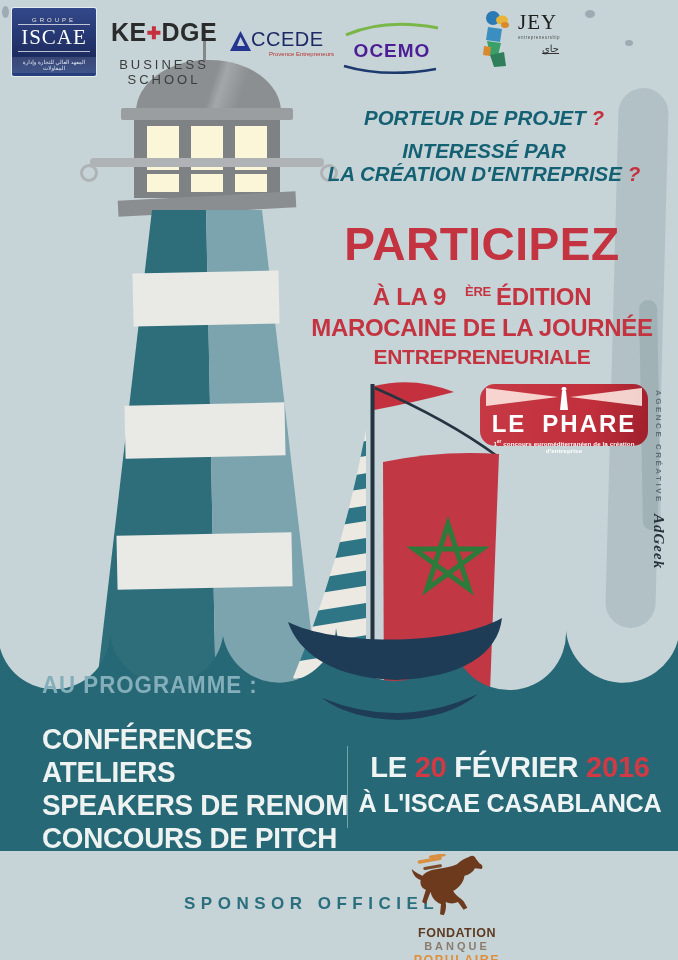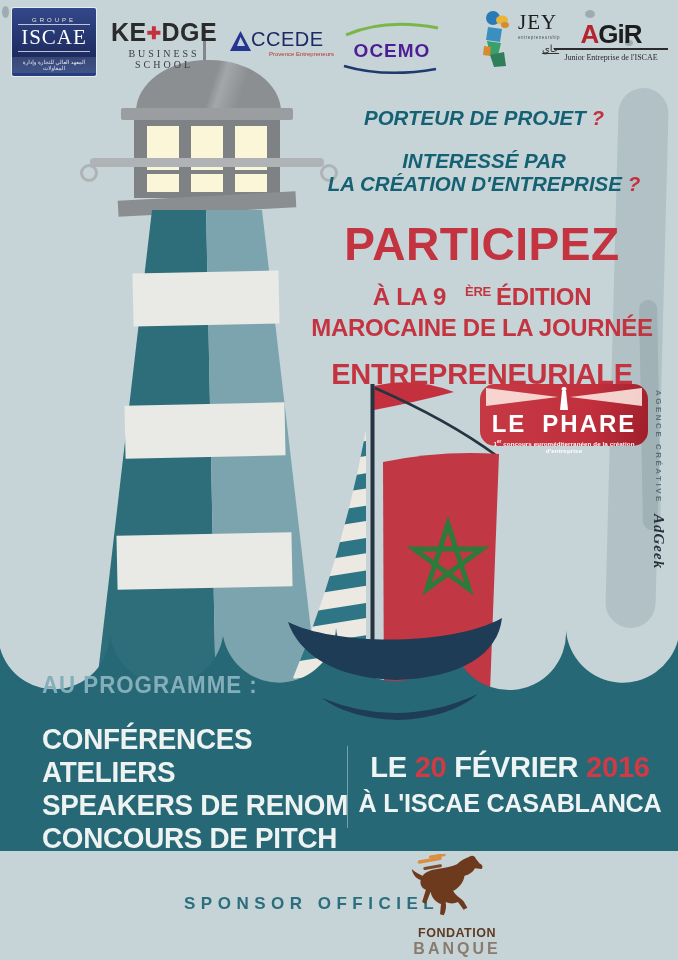--- a/index.html
+++ b/index.html
@@ -19,21 +19,21 @@
     background:linear-gradient(180deg,#33488a,#1d2c60 70%,#27407e);
     box-shadow:0 0 0 1px rgba(255,255,255,.55);color:#fff;text-align:center;z-index:5;}
   .iscae .groupe{font-size:6px;letter-spacing:3px;margin-top:9px;color:#e8e4d8;}
   .iscae .name{font-family:"Liberation Serif",serif;font-size:21px;letter-spacing:1px;
     border-top:1px solid rgba(255,255,255,.7);border-bottom:1px solid rgba(255,255,255,.7);
     display:inline-block;padding:0 3px 1px;margin-top:1px;}
   .iscae .arb{font-size:5.5px;color:#dfe6f2;margin-top:5px;background:rgba(255,255,255,.12);padding:2px 0;}
   .kedge{left:106px;top:18px;width:116px;text-align:center;color:#2b2b2b;z-index:5;}
   .kedge .big{font-size:25px;font-weight:700;letter-spacing:.5px;}
   .kedge .plus{color:#c4303d;font-size:17px;vertical-align:2px;}
-  .kedge .sub{font-size:10px;letter-spacing:3px;color:#3c3c3c;margin-top:1px;font-family:Liberation Serif, serif;}
+  .kedge .sub{font-size:13px;letter-spacing:3px;color:#3c3c3c;margin-top:10px;}
   .accede{left:230px;top:28px;width:104px;z-index:5;}
   .accede .row{display:flex;align-items:flex-end;}
   .accede .name{font-size:20px;font-weight:400;color:#1e2a66;letter-spacing:.5px;}
   .accede .sub{font-size:6px;color:#b5332c;text-align:right;margin-top:0;margin-left:16px;}
   .ocemo{left:340px;top:22px;width:104px;z-index:5;text-align:center;}
   .ocemo .name{font-size:19px;font-weight:700;color:#4c1d95;letter-spacing:1px;}
   .jey{left:482px;top:10px;width:108px;z-index:5;}
   .jey .name{font-family:"Liberation Serif",serif;font-size:21px;color:#1d1d1d;letter-spacing:1px;}
   .jey .sub{font-size:4.5px;color:#555;letter-spacing:.5px;}
   .jey .arb{font-size:10px;color:#333;margin-top:3px;margin-left:24px;text-decoration:underline;}
@@ -59,29 +59,29 @@
     clip-path:polygon(0 0,49.6% 0,53.8% 100%,0 100%);}
   .t-light{position:absolute;inset:0;background:#7ca4ae;
     clip-path:polygon(49.6% 0,100% 0,100% 100%,53.8% 100%);}
   .stripe{background:#e9eae6;transform:rotate(-1.2deg);z-index:2;}
   .s1{left:133px;top:272px;width:146px;height:53px;}
   .s2{left:125px;top:404px;width:160px;height:53px;}
   .s3{left:117px;top:534px;width:175px;height:54px;}
   
   .intro{left:318px;top:106px;width:332px;text-align:center;z-index:5;
     color:#156174;font-style:italic;font-weight:800;font-size:20.5px;line-height:23px;}
-  .intro .blk2{margin-top:20px;}
+  .intro .blk2{margin-top:10px;}
   .qmark{color:#c4303d;}
   .headline{left:308px;top:216px;width:348px;text-align:center;z-index:5;color:#c43440;}
   .participez{font-size:47px;font-weight:800;letter-spacing:.5px;transform:scaleX(.98);}
   .ed{font-size:24px;font-weight:700;margin-top:12px;letter-spacing:-.3px;}
   .ed sup{font-size:13px;font-weight:800;padding-left:19px;}
   .ed .post{margin-left:5px;}
   .hl2{font-size:24px;font-weight:700;margin-top:3px;letter-spacing:-.3px;}
-  .hl3{font-size:29px;font-weight:800;margin-top:16px;letter-spacing:-.3px;}
+  .hl3{font-size:21px;font-weight:800;margin-top:3px;letter-spacing:-.3px;}
   
   .lephare{left:480px;top:384px;width:168px;height:62px;border-radius:15px;z-index:6;
     background:linear-gradient(100deg,#c63a45,#c12f3c 65%,#9e1f2b);color:#fff;text-align:center;}
   .lp-title{display:flex;justify-content:center;gap:16px;font-size:24px;font-weight:800;
     letter-spacing:2px;margin-top:-2px;line-height:24px;}
   .lp-tag{font-size:6.2px;font-weight:600;margin-top:3px;letter-spacing:.1px;}
   .lp-tag sup{font-size:4.5px;}
   
   .agency{left:650px;top:390px;z-index:2;writing-mode:vertical-rl;display:flex;align-items:center;}
   .agency .lbl{font-size:8px;letter-spacing:2.5px;color:#5e7076;font-weight:600;}
@@ -100,21 +100,21 @@
   .event{left:352px;top:750px;width:316px;text-align:center;z-index:6;transform:scaleX(.97);}
   .ev1{font-size:30px;font-weight:800;color:#eef3f3;letter-spacing:-.3px;}
   .ev1 .red{color:#cf3a45;}
   .ev1 span{margin:0 4px;}
   .ev2{font-size:26px;font-weight:700;color:#eef3f3;margin-top:4px;letter-spacing:-.3px;}
   
   .sponsor-label{left:184px;top:894px;font-size:17px;font-weight:700;letter-spacing:5.5px;
     color:#2b6f7e;z-index:6;}
   .fbp{left:396px;top:854px;width:122px;text-align:center;z-index:6;}
   .fbp .l1{font-size:12.5px;font-weight:800;color:#5d3b21;letter-spacing:.5px;margin-top:2px;}
-  .fbp .l2{font-size:16px;font-weight:600;color:#8b7b6c;letter-spacing:3px;margin-top:0;}
+  .fbp .l2{font-size:11px;font-weight:600;color:#8b7b6c;letter-spacing:3px;margin-top:0;}
   .fbp .l3{font-size:12.5px;font-weight:800;color:#df8f3b;letter-spacing:1.5px;margin-top:1px;}
 </style>
 </head>
 <body>
 
 <div class="poster">
 
   <div class="abs g-band"></div>
   <div class="abs g-band2"></div>
   <div class="abs g-spot" style="left:2px;top:6px;width:7px;height:12px;"></div>
@@ -167,27 +167,20 @@
         <polygon points="2,36 9,37 8,46 1,45" fill="#d88a2e"></polygon>
       </svg>
       <div>
         <div class="name">JEY</div>
         <div class="sub">entrepreneurship</div>
         <div class="arb">جاي</div>
       </div>
     </div>
   </div>
 
-  <div class="abs agir">
-    <div class="big">
-      <span class="a">A</span><span>GiR</span>
-    </div>
-    <div class="rule"></div>
-    <div class="sub">Junior Entreprise de l'ISCAE</div>
-  </div>
 
   <div class="lh">
     <div class="abs antenna"></div>
     <div class="abs dome"></div>
     <div class="abs cornice"></div>
     <div class="abs lantern">
       <div class="win" style="left:13px;top:6px;height:44px;"></div>
       <div class="win" style="left:57px;top:6px;height:44px;"></div>
       <div class="win" style="left:101px;top:6px;height:44px;"></div>
       <div class="win" style="left:13px;top:54px;height:18px;"></div>

